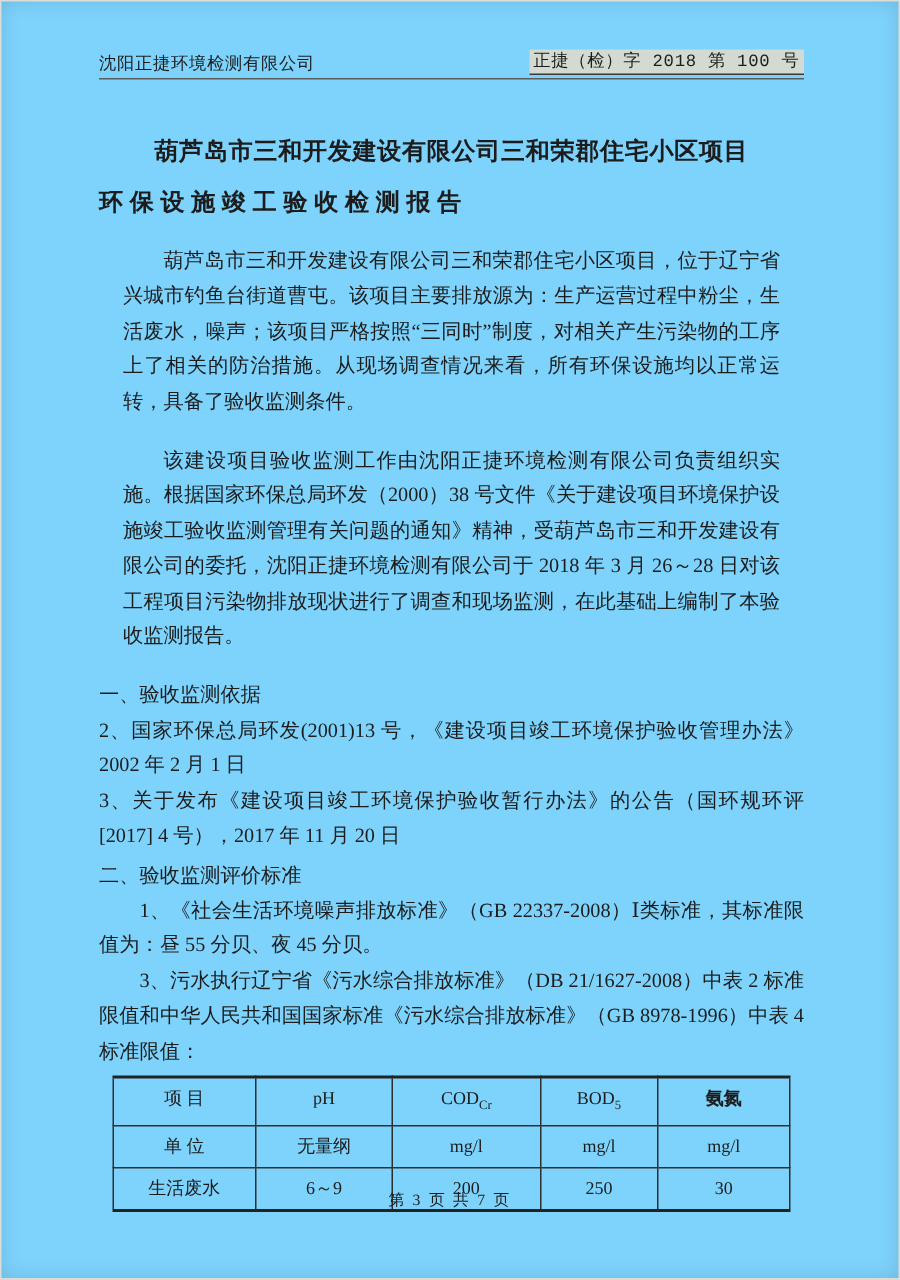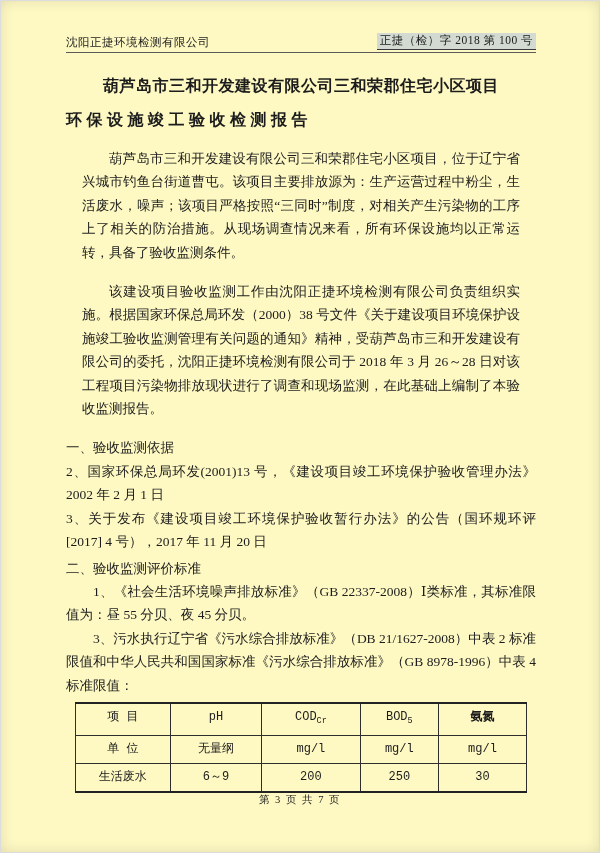--- a/index.html
+++ b/index.html
@@ -1,45 +1,46 @@
 <!DOCTYPE html>
 <html><head>
 <meta charset="utf-8">
 <style>
   html, body { margin: 0; padding: 0; background: #ffffff; }
   .page {
     position: relative;
     width: 600px;
     height: 853px;
     margin: 0 auto;
-    background: #fef9c3;
+    background: #7dd3fc;
     overflow: hidden;
     box-shadow: inset 0 0 0 1px #dcdcdc, inset 0 0 14px rgba(0,0,0,0.14);
     font-family: "Liberation Serif", "DejaVu Serif", serif;
     color: #1c1c1c;
   }
   .inner { padding: 33px 64px 0 66px; }
 
   .doc-header {
     display: flex;
     justify-content: space-between;
     align-items: flex-end;
     border-bottom: 1.5px solid #5a5a5a;
     padding-bottom: 2px;
     font-size: 11.5px;
     letter-spacing: 0.5px;
   }
   .doc-header .doc-no {
     background: #d3dad1;
     border-bottom: 1px solid #3a3a3a;
     padding: 0 3px 1px;
+    font-family: Liberation Mono, monospace;
   }
 
   .title1 {
-    margin: 23px 0 0;
+    margin: 38px 0 0;
     text-align: center;
     font-size: 16px;
     font-weight: bold;
     letter-spacing: 0.5px;
   }
   .title2 {
     margin: 13px 0 0;
     text-align: left;
     font-size: 16px;
     font-weight: bold;
@@ -58,21 +59,20 @@
   .item.indent { text-indent: 2em; }
 
   table.limits {
     width: calc(100% - 18px);
     margin: 5px 9px 0;
     border-collapse: collapse;
     border-top: 2.5px solid #222222;
     border-bottom: 2.5px solid #222222;
     font-size: 12px;
     line-height: 14px;
-    font-family: Liberation Mono, monospace;
   }
   table.limits th, table.limits td {
     border: 1px solid #2e2e2e;
     border-top-width: 1.5px;
     text-align: center;
     vertical-align: middle;
     font-weight: normal;
     padding: 6px 2px 7px;
   }
   table.limits tr:first-child th { border-top: none; }

